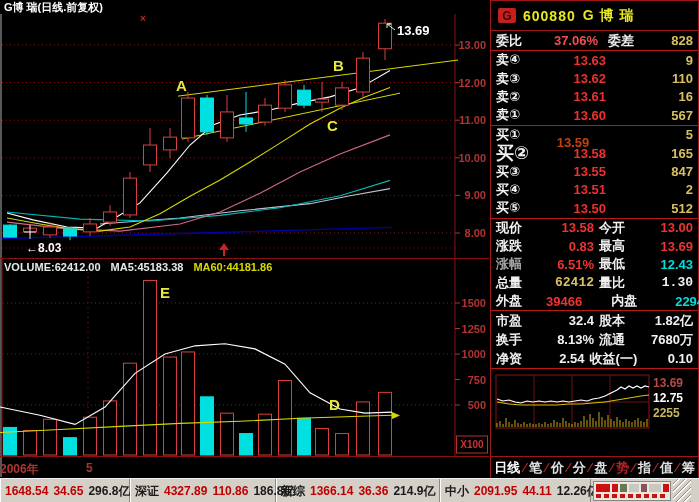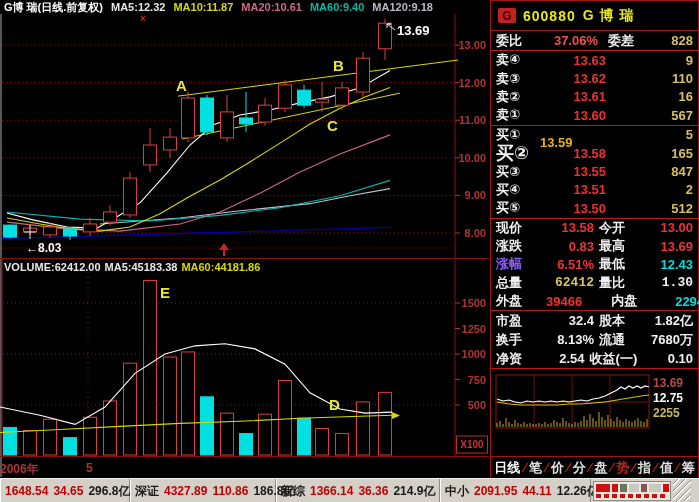--- a/index.html
+++ b/index.html
@@ -1,21 +1,21 @@
 <!DOCTYPE html>
 <html><head>
 <meta charset="utf-8">
 <style>
   html,body{margin:0;padding:0;background:#222;}
   #app{position:relative;width:699px;height:502px;background:#000;overflow:hidden;
        font-family:"Liberation Sans","DejaVu Sans",sans-serif;}
   .left-edge{position:absolute;left:0;top:14px;width:2px;height:463px;background:#55555a;}
   .hdr{position:absolute;left:4px;top:0;height:14px;display:flex;gap:8px;align-items:center;
        font-size:11px;font-weight:bold;white-space:nowrap;z-index:5;}
-  .vhdr{position:absolute;left:4px;top:260px;height:13px;display:flex;gap:4px;align-items:center;
+  .vhdr{position:absolute;left:4px;top:260px;height:13px;display:flex;gap:10px;align-items:center;
        font-size:11px;font-weight:bold;white-space:nowrap;z-index:5;}
   svg{position:absolute;display:block;}
   #main-chart{left:0;top:14px;}
   #vol-chart{left:0;top:258px;}
   .xaxis{position:absolute;left:0;top:458px;width:455px;height:19px;color:#b03333;
          font-size:12px;font-weight:bold;}
   .xaxis .yr{position:absolute;left:0;top:3px;}
   .xaxis .mo{position:absolute;left:86px;top:3px;}
   
   #quote{position:absolute;left:490px;top:0;width:209px;height:478px;background:#000;
@@ -55,21 +55,20 @@
         background:repeating-linear-gradient(135deg,transparent 0 3px,#909088 3px 4px,#fafaf8 4px 5px);}
 </style>
 </head>
 <body>
 
 <div id="app">
   <div class="left-edge"></div>
 
   <div class="hdr">
     <span style="color:#ffffff;">G博 瑞(日线.前复权)</span>
-    <span id="ma-labels"><span style="color:#e8e8e8;margin-right:8px;">MA5:12.32</span><span style="color:#d8d800;margin-right:8px;">MA10:11.87</span><span style="color:#d06888;margin-right:8px;">MA20:10.61</span><span style="color:#00b8a8;margin-right:8px;">MA60:9.40</span><span style="color:#b8b8c8;margin-right:8px;">MA120:9.18</span></span>
   </div>
 
   <svg id="main-chart" width="490" height="244">
       <g>
         <line x1="2" y1="31" x2="455" y2="31" stroke="#8a1515" stroke-width="1" stroke-dasharray="1 3"></line>
         <line x1="455" y1="31" x2="460" y2="31" stroke="#b03333" stroke-width="1"></line>
         <line x1="2" y1="68.6" x2="455" y2="68.6" stroke="#8a1515" stroke-width="1" stroke-dasharray="1 3"></line>
         <line x1="455" y1="68.6" x2="460" y2="68.6" stroke="#b03333" stroke-width="1"></line>
         <line x1="2" y1="106.2" x2="455" y2="106.2" stroke="#8a1515" stroke-width="1" stroke-dasharray="1 3"></line>
         <line x1="455" y1="106.2" x2="460" y2="106.2" stroke="#b03333" stroke-width="1"></line>
@@ -243,21 +242,21 @@
         <div class="q-row">
           <span style="color:#f0f0f0;width:44px;font-size:13px;">卖①</span>
           <span style="color:#ee3030;width:66px;text-align:right;margin-right:4px;">13.60</span>
           <span style="color:#d8c060;flex:1;text-align:right;">567</span>
         </div>
       </div>
     <div class="divider"></div>
     <div id="bids" style="display:flex;flex-direction:column;">
         <div class="q-row">
           <span style="color:#f0f0f0;width:44px;font-size:13px;">买①</span>
-          <span style="color:#eab308;width:66px;text-align:left;margin-right:4px;margin-top:15px;">13.59</span>
+          <span style="color:#c2410c;width:66px;text-align:center;margin-right:4px;margin-top:15px;">13.59</span>
           <span style="color:#d8c060;flex:1;text-align:right;">5</span>
         </div>
         <div class="q-row">
           <span style="color:#f0f0f0;width:44px;font-size:18px;">买②</span>
           <span style="color:#ee3030;width:66px;text-align:right;margin-right:4px;">13.58</span>
           <span style="color:#d8c060;flex:1;text-align:right;">165</span>
         </div>
         <div class="q-row">
           <span style="color:#f0f0f0;width:44px;font-size:13px;">买③</span>
           <span style="color:#ee3030;width:66px;text-align:right;margin-right:4px;">13.55</span>
@@ -282,21 +281,21 @@
           <span style="color:#f0f0f0;min-width:40px;">今开</span>
           <span style="color:#ee3333;flex:1;text-align:right;">13.00</span>
         </div>
         <div class="q-row" style="flex-basis: 18.4px; height: 18.4px;">
           <span style="color:#f0f0f0;width:36px;">涨跌</span>
           <span style="color:#ee3333;width:62px;text-align:right;margin-right:5px;">0.83</span>
           <span style="color:#f0f0f0;min-width:40px;">最高</span>
           <span style="color:#ee3333;flex:1;text-align:right;">13.69</span>
         </div>
         <div class="q-row" style="flex-basis: 18.4px; height: 18.4px;">
-          <span style="color:#8b5cf6;width:36px;">涨幅</span>
+          <span style="color:#a3a3a3;width:36px;">涨幅</span>
           <span style="color:#ee3333;width:62px;text-align:right;margin-right:5px;">6.51%</span>
           <span style="color:#f0f0f0;min-width:40px;">最低</span>
           <span style="color:#00dddd;flex:1;text-align:right;">12.43</span>
         </div>
         <div class="q-row" style="flex-basis: 18.4px; height: 18.4px; font-family: Liberation Mono, monospace;">
           <span style="color:#f0f0f0;width:36px;">总量</span>
           <span style="color:#d8c060;width:62px;text-align:right;margin-right:5px;">62412</span>
           <span style="color:#f0f0f0;min-width:40px;">量比</span>
           <span style="color:#f0f0f0;flex:1;text-align:right;">1.30</span>
         </div>

